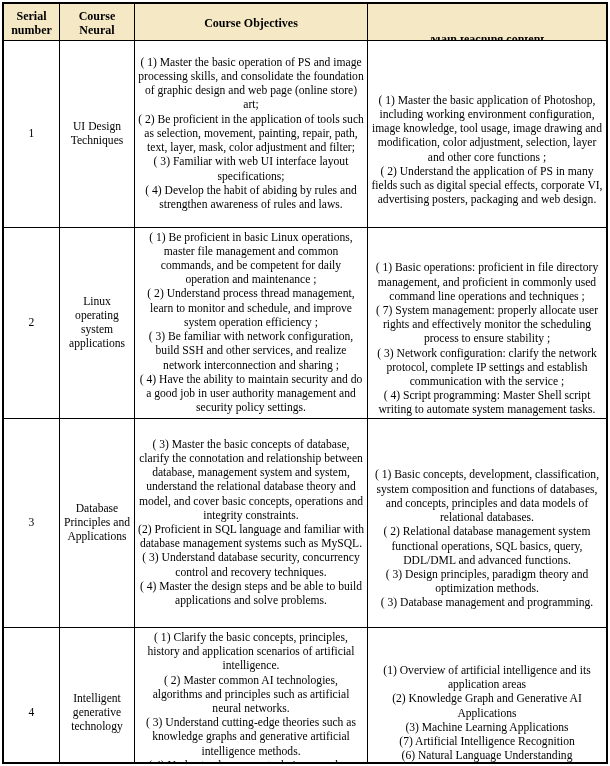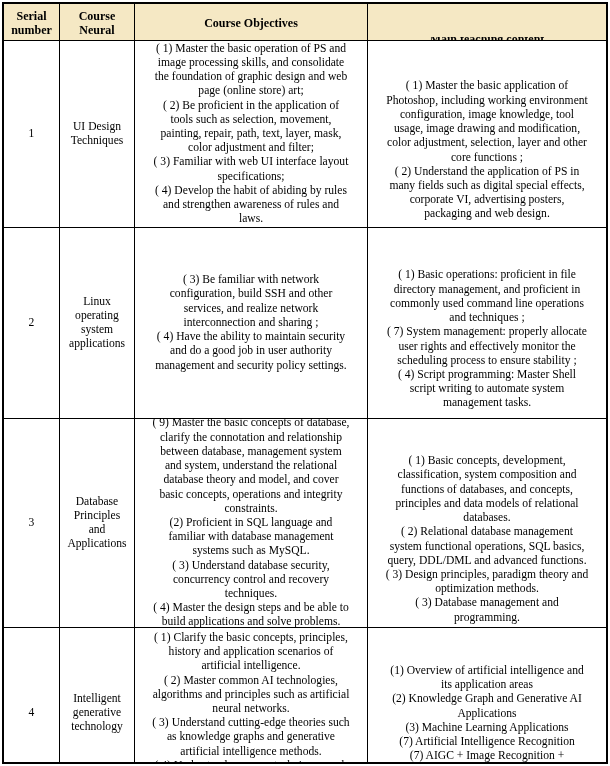--- a/index.html
+++ b/index.html
@@ -29,21 +29,21 @@
     box-sizing: border-box;
   }
   .td {
     border-right: 1px solid #000000;
     box-sizing: border-box;
     display: flex;
     flex-direction: column;
     justify-content: center;
     align-items: center;
     text-align: center;
-    padding: 2px 17px;
+    padding: 2px 3px;
     overflow: hidden;
   }
   .td:last-child { border-right: none; margin-top: 33px; }
   .head {
     background: #F5E8C4;
     height: 37px;
   }
   .head .td {
     font-weight: bold;
     font-size: 12px;
@@ -89,34 +89,37 @@
         </div>
     <div class="td body-cell content">
           <p class="item">( 1) Master the basic application of Photoshop, including working environment configuration, image knowledge, tool usage, image drawing and modification, color adjustment, selection, layer and other core functions ;</p>
           <p class="item">( 2) Understand the application of PS in many fields such as digital special effects, corporate VI, advertising posters, packaging and web design.</p>
         </div>
   </div>
       <div class="tr">
     <div class="td serial">2</div>
     <div class="td title">Linux operating system applications</div>
     <div class="td body-cell objectives">
+          <p class="item">( 1) Be proficient in basic Linux operations, master file management and common commands, and be competent for daily operation and maintenance ;</p>
+          <p class="item">( 2) Understand process thread management, learn to monitor and schedule, and improve system operation efficiency ;</p>
           <p class="item">( 3) Be familiar with network configuration, build SSH and other services, and realize network interconnection and sharing ;</p>
           <p class="item">( 4) Have the ability to maintain security and do a good job in user authority management and security policy settings.</p>
         </div>
     <div class="td body-cell content">
           <p class="item">( 1) Basic operations: proficient in file directory management, and proficient in commonly used command line operations and techniques ;</p>
           <p class="item">( 7) System management: properly allocate user rights and effectively monitor the scheduling process to ensure stability ;</p>
+          <p class="item">( 3) Network configuration: clarify the network protocol, complete IP settings and establish communication with the service ;</p>
           <p class="item">( 4) Script programming: Master Shell script writing to automate system management tasks.</p>
         </div>
   </div>
       <div class="tr">
     <div class="td serial">3</div>
     <div class="td title">Database Principles and Applications</div>
     <div class="td body-cell objectives">
-          <p class="item">( 9) Master the basic concepts of database, clarify the connotation and relationship between database, management system and system, understand the relational database theory and model, and cover basic concepts, operations and integrity constraints.</p>
+          <p class="item">( 3) Master the basic concepts of database, clarify the connotation and relationship between database, management system and system, understand the relational database theory and model, and cover basic concepts, operations and integrity constraints.</p>
           <p class="item">(2) Proficient in SQL language and familiar with database management systems such as MySQL.</p>
           <p class="item">( 3) Understand database security, concurrency control and recovery techniques.</p>
           <p class="item">( 4) Master the design steps and be able to build applications and solve problems.</p>
         </div>
     <div class="td body-cell content">
           <p class="item">( 1) Basic concepts, development, classification, system composition and functions of databases, and concepts, principles and data models of relational databases.</p>
           <p class="item">( 2) Relational database management system functional operations, SQL basics, query, DDL/DML and advanced functions.</p>
           <p class="item">( 3) Design principles, paradigm theory and optimization methods.</p>
           <p class="item">( 3) Database management and programming.</p>
         </div>
@@ -128,17 +131,18 @@
           <p class="item">( 1) Clarify the basic concepts, principles, history and application scenarios of artificial intelligence.</p>
           <p class="item">( 2) Master common AI technologies, algorithms and principles such as artificial neural networks.</p>
           <p class="item">( 3) Understand cutting-edge theories such as knowledge graphs and generative artificial intelligence methods.</p>
           <p class="item">( 4) Understand common techniques such as</p>
         </div>
     <div class="td body-cell content">
           <p class="item">(1) Overview of artificial intelligence and its application areas</p>
           <p class="item">(2) Knowledge Graph and Generative AI Applications</p>
           <p class="item">(3) Machine Learning Applications</p>
           <p class="item">(7) Artificial Intelligence Recognition</p>
+          <p class="item">(6) Natural Language Understanding</p>
           <p class="item">(7) AIGC + Image Recognition + Intelligent</p>
         </div>
   </div>
     </div>
 </div>
 
 </body></html>

